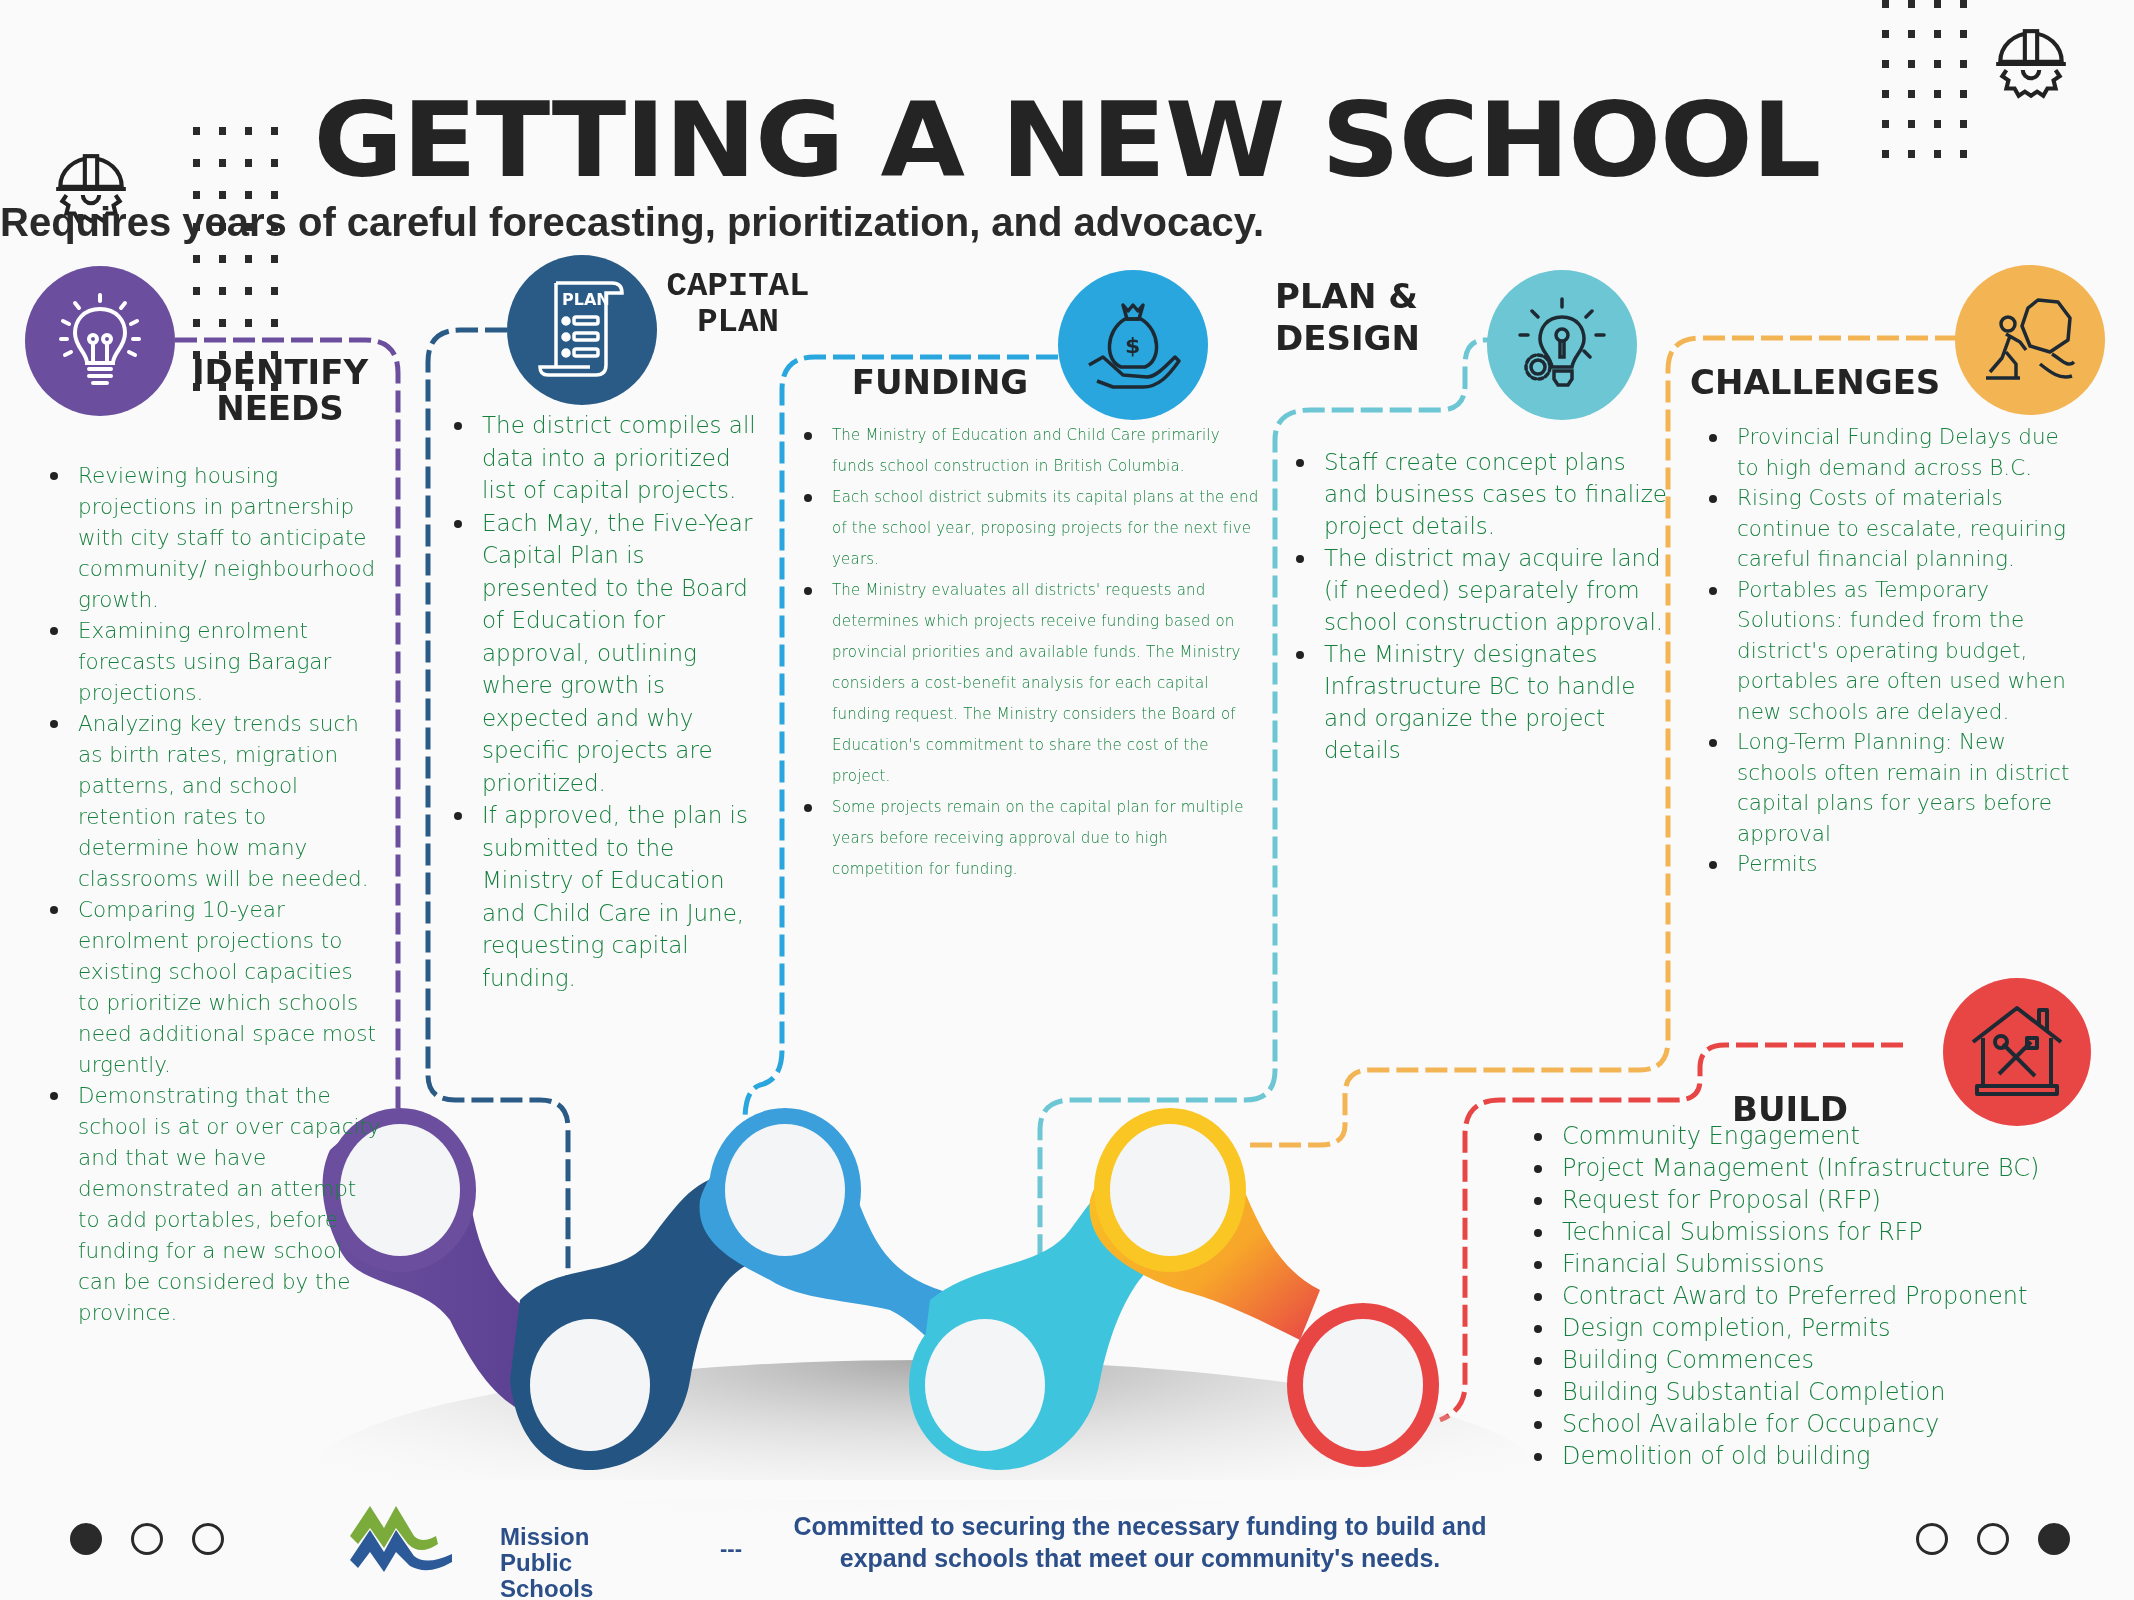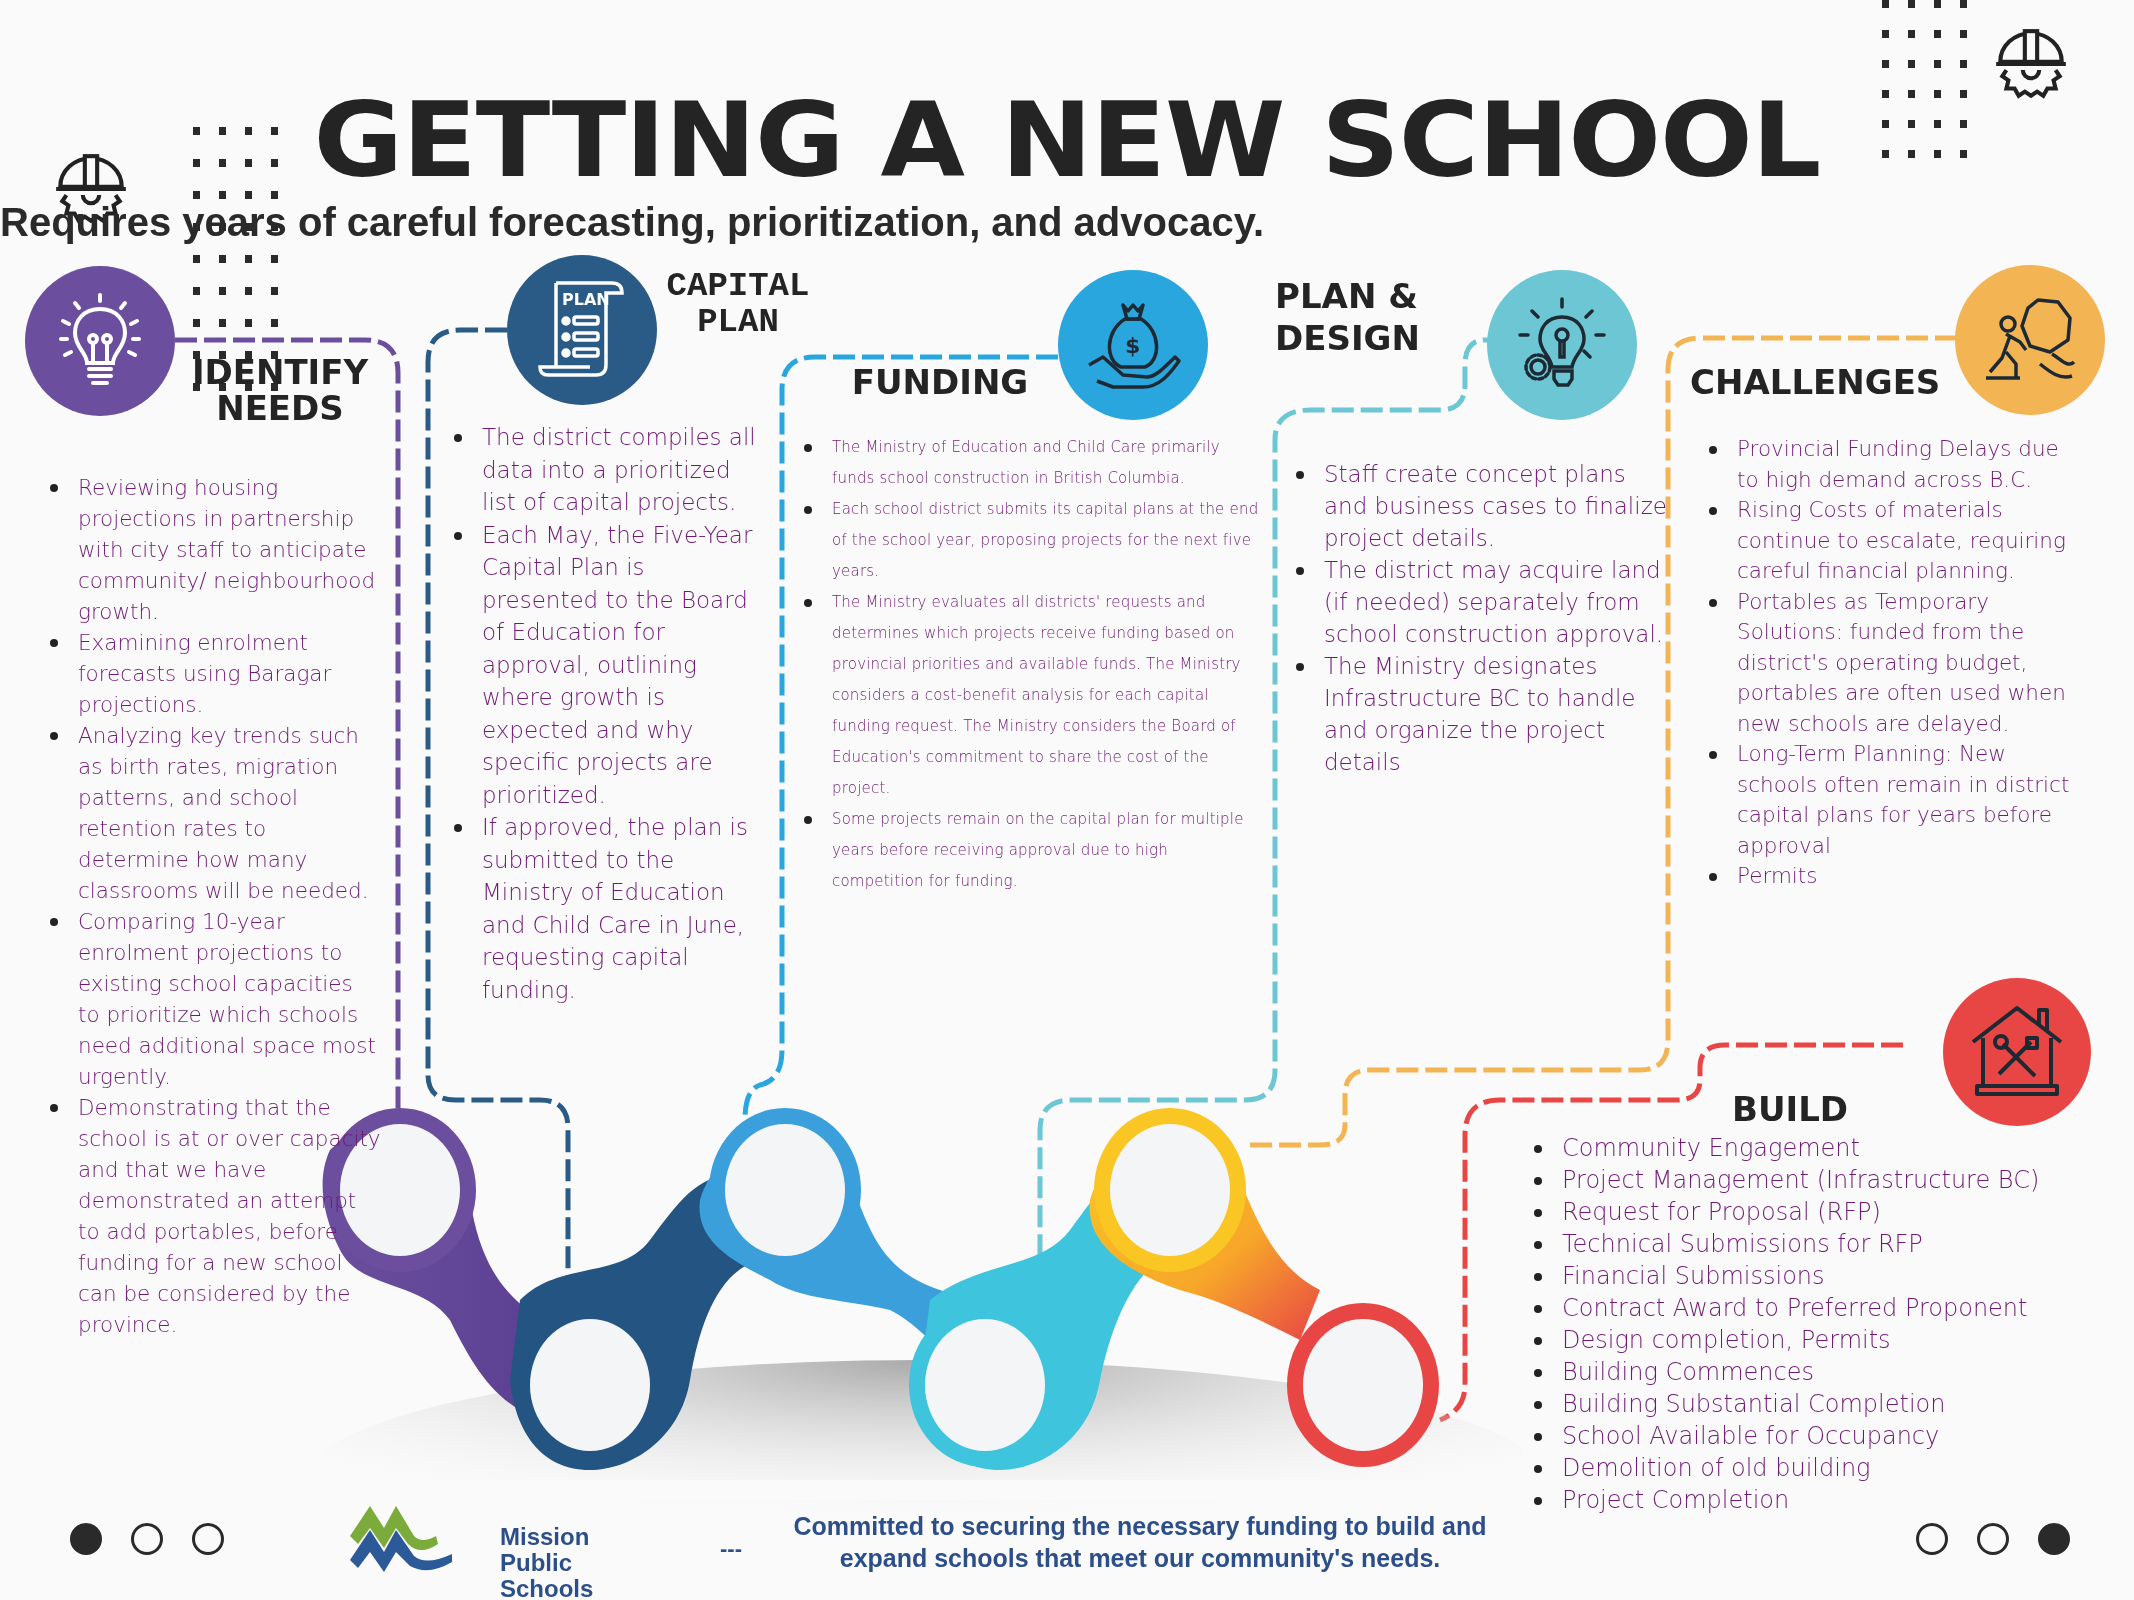--- a/index.html
+++ b/index.html
@@ -3,21 +3,21 @@
 <meta charset="utf-8">
 <style>
   * { box-sizing: border-box; margin: 0; padding: 0; }
   html, body { width: 2134px; height: 1600px; background: #fafafa; overflow: hidden; }
   body { position: relative; font-family: "DejaVu Sans", sans-serif; color: #222; }
   .abs { position: absolute; }
   .title { left: 0; width: 2134px; top: 88px; text-align: center; font-family: "DejaVu Sans", sans-serif; font-weight: 900; font-size: 104px; letter-spacing: -1px; color: #242424; line-height: 1; transform: scaleX(1.05); }
   .subtitle { left: 0; width: 2134px; top: 200px; text-align: left; font-family: "Liberation Sans", sans-serif; font-weight: 700; font-size: 40px; color: #2a2a2a; }
   .circle { border-radius: 50%; display: flex; align-items: center; justify-content: center; }
   .heading { font-family: "DejaVu Sans", sans-serif; font-weight: 700; font-size: 34px; line-height: 36px; color: #242424; text-align: center; }
-  ul.bul { list-style: none; font-family: "DejaVu Sans", sans-serif; font-weight: 300; color: #701a75; margin-top: 12px; }
+  ul.bul { list-style: none; font-family: "DejaVu Sans", sans-serif; font-weight: 300; color: #15803d; }
   ul.bul li { position: relative; padding-left: 32px; }
   ul.bul li::before { content: ""; position: absolute; left: 4px; width: 8px; height: 8px; border-radius: 50%; background: #222; }
   .b1 { font-size: 21.5px; line-height: 31px; }
   .b1 li::before { top: 12px; }
   .b2 { font-size: 23px; line-height: 32.5px; }
   .b2 li::before { top: 13px; }
   .b3 { font-size: 15px; line-height: 31px; letter-spacing: 0.2px; }
   .b3 li::before { top: 12px; }
   .b4 { font-size: 23px; line-height: 32px; }
   .b4 li::before { top: 13px; }
@@ -292,21 +292,20 @@
   <li>Project Management (Infrastructure BC)</li>
   <li>Request for Proposal (RFP)</li>
   <li>Technical Submissions for RFP</li>
   <li>Financial Submissions</li>
   <li>Contract Award to Preferred Proponent</li>
   <li>Design completion, Permits</li>
   <li>Building Commences</li>
   <li>Building Substantial Completion</li>
   <li>School Available for Occupancy</li>
   <li>Demolition of old building</li>
-  <li>Project Completion</li>
 </ul>
 
 <div class="abs pager" style="left:70px;top:1523px;">
   <span class="on"></span>
   <span></span>
   <span></span>
 </div>
 
 <div class="abs" style="left:348px;top:1500px;width:320px;height:72px;">
   <svg width="112" height="72" viewBox="0 0 112 72" style="position:absolute;left:0;top:0;">

